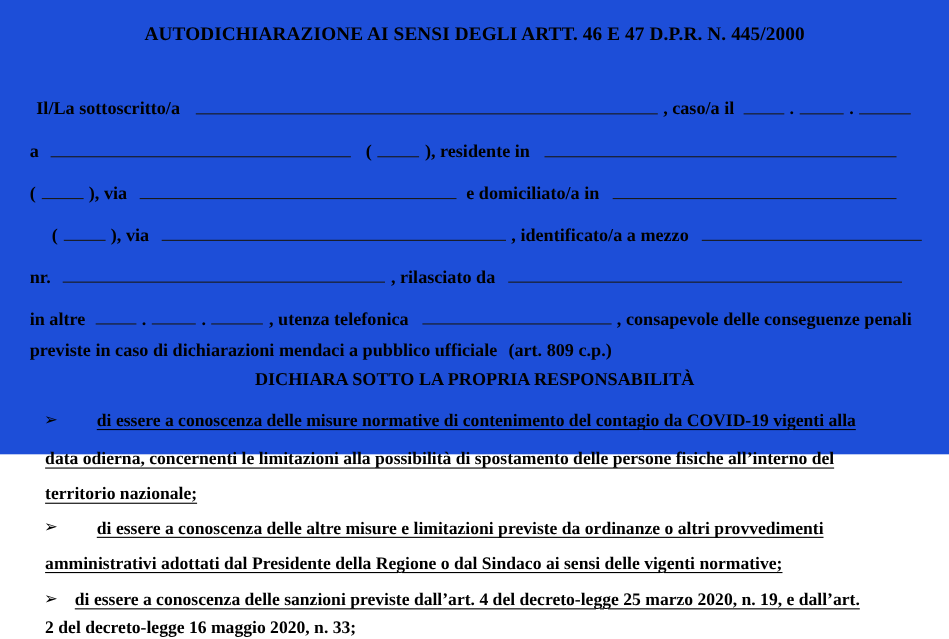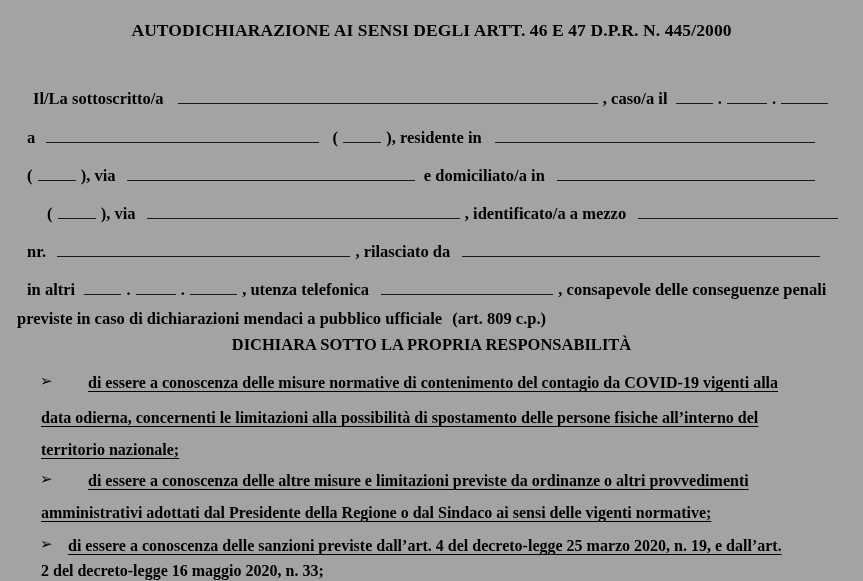--- a/index.html
+++ b/index.html
@@ -13,22 +13,22 @@
     height: 581px;
     overflow: hidden;
     font-family: "Liberation Serif", "DejaVu Serif", serif;
     color: #000000;
     -webkit-font-smoothing: antialiased;
   }
 
   .page {
     position: relative;
     width: 863px;
-    height: 581px;
-    background: #a3a3a3;
+    height: 413px;
+    background: #1d4ed8;
   }
 
   
   .doc-title {
     position: absolute;
     left: 0;
     top: 20px;
     width: 863px;
     text-align: center;
     font-weight: bold;
@@ -150,33 +150,33 @@
   </div>
 
   <div class="form-row" style="top:241px;">
     <span class="txt" style="margin-left:27px;">nr.</span>
     <span class="blank" style="width:293px; margin-left:7px;"></span>
     <span class="txt">, rilasciato da</span>
     <span class="blank" style="width:358px; margin-left:8px;"></span>
   </div>
 
   <div class="form-row" style="top:279px;">
-    <span class="txt" style="margin-left:27px;">in altri</span>
+    <span class="txt" style="margin-left:27px;">in altre</span>
     <span class="blank" style="width:37px; margin-left:5px;"></span>
     <span class="txt">.</span>
     <span class="blank" style="width:40px;"></span>
     <span class="txt">.</span>
     <span class="blank" style="width:47px;"></span>
     <span class="txt">, utenza telefonica</span>
     <span class="blank" style="width:172px; margin-left:8px;"></span>
     <span class="txt">, consapevole delle conseguenze penali</span>
   </div>
 
   <div class="form-row" style="top:311px;">
-    <span class="txt" style="margin-left:17px;">previste in caso di dichiarazioni mendaci a pubblico ufficiale</span>
+    <span class="txt" style="margin-left:27px;">previste in caso di dichiarazioni mendaci a pubblico ufficiale</span>
     <span class="txt bold" style="margin-left:6px;">(art. 809 c.p.)</span>
   </div>
 
   <div class="declare-heading" style="top:335px;">DICHIARA SOTTO LA PROPRIA RESPONSABILITÀ</div>
 
   <div class="bullet-block" style="top:0;">
     <span class="bullet-glyph" style="left:40px; top:374px;">➢</span>
     <div class="bullet-line" style="top:374px;">
       <span class="u" style="margin-left:88px;">di essere a conoscenza delle misure normative di contenimento del contagio da COVID-19 vigenti alla</span>
     </div>

